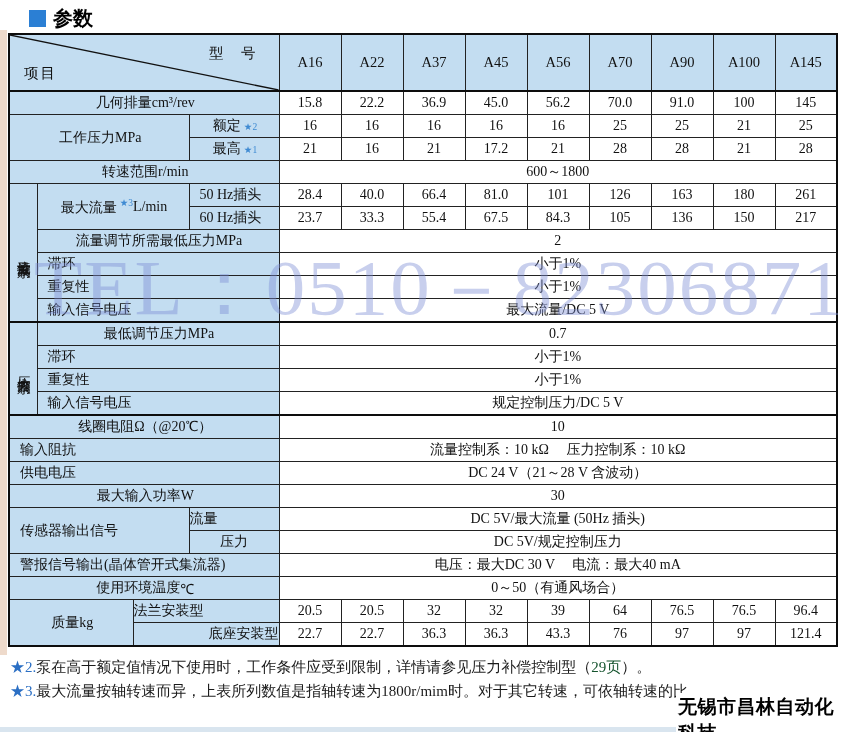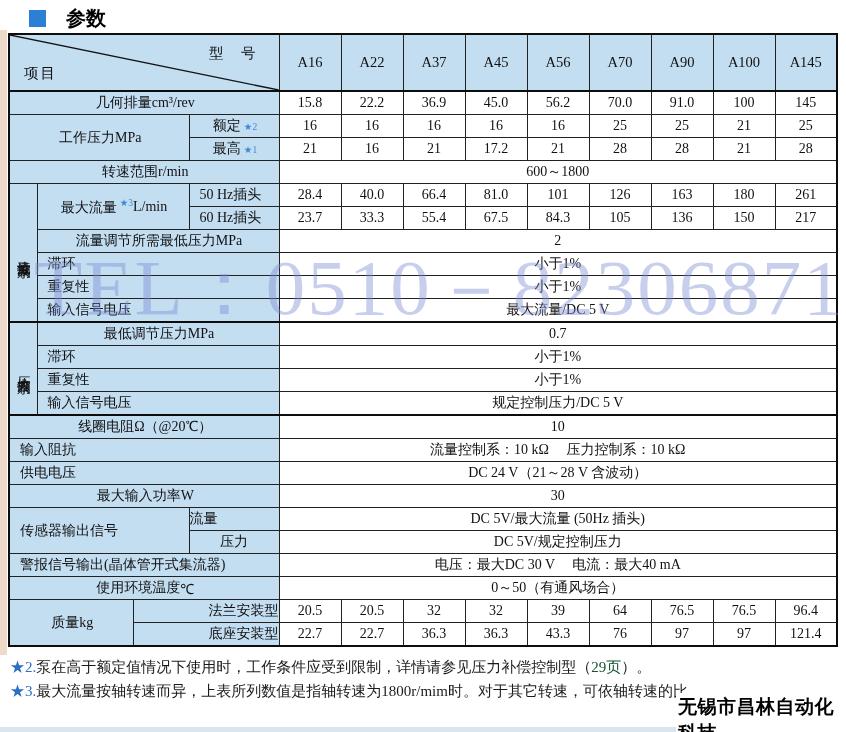--- a/index.html
+++ b/index.html
@@ -1,21 +1,21 @@
 <!DOCTYPE html>
 <html><head>
 <meta charset="utf-8">
 <style>
   html,body{margin:0;padding:0;background:#fff;}
   .screen{position:relative;width:846px;height:732px;background:#ffffff;overflow:hidden;
           font-family:"Liberation Serif",serif;color:#111;}
   .edge-left{position:absolute;left:0;top:30px;width:7px;height:625px;background:#eedacb;}
   .edge-bottom{position:absolute;left:0;top:727px;width:846px;height:5px;background:#d9e5ef;}
 
-  .title{position:absolute;left:29px;top:5px;display:flex;align-items:center;gap:20px;
+  .title{position:absolute;left:29px;top:5px;display:flex;align-items:center;gap:7px;
          font-family:"Liberation Sans",sans-serif;font-weight:bold;font-size:20px;color:#000;}
   .title .sq{width:17px;height:17px;background:#2b7fd4;}
 
   table.spec{position:absolute;left:8px;top:33px;width:829px;border-collapse:collapse;
              table-layout:fixed;border:2.5px solid #0d0d0d;}
   .spec td,.spec th{border:1px solid #222;height:22px;padding:0;overflow:hidden;
                     white-space:nowrap;font-weight:normal;vertical-align:middle;}
   .hd{background:#c3ddf1;font-size:14px;text-align:left;}
   .hd .flex{display:flex;justify-content:center;align-items:center;padding:0 8px 0 10px;}
   .hd .only{padding-left:10px;}
@@ -321,21 +321,21 @@
     </tr>
 
     <tr>
       <td class="hd" colspan="2" rowspan="2">
             <div class="flex">
         <span>质量</span>
         <span>kg</span>
             </div>
           </td>
       <td class="hd" colspan="2">
-            <div style="text-align:right">法兰安装型</div>
+            <div style="text-align:left">法兰安装型</div>
           </td>
       <td class="val">20.5</td>
       <td class="val">20.5</td>
       <td class="val">32</td>
       <td class="val">32</td>
       <td class="val">39</td>
       <td class="val">64</td>
       <td class="val">76.5</td>
       <td class="val">76.5</td>
       <td class="val">96.4</td>

